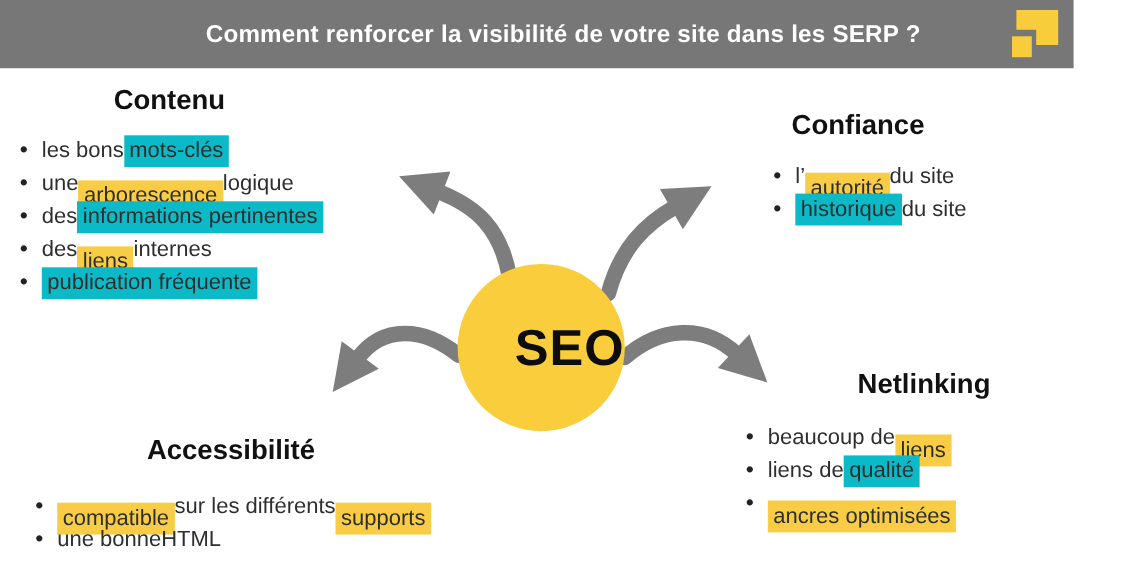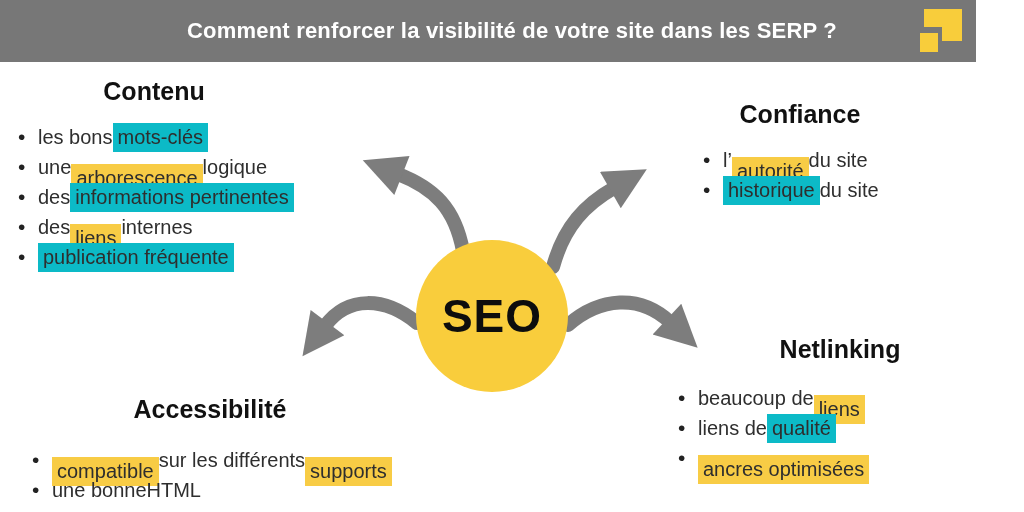--- a/index.html
+++ b/index.html
@@ -28,41 +28,41 @@
   }
   .logo{position:absolute;right:12px;top:9px;width:52px;height:46px;}
   .logo svg{display:block;}
   .logo .lg{fill:var(--logo_yellow);}
   
   .sec-title{
     position:absolute;text-align:center;font-size:25px;font-weight:800;
     color:var(--heading_text);white-space:nowrap;line-height:26px;
   }
   .t-contenu{left:18px;top:78px;width:272px;}
-  .t-confiance{left:700px;top:101px;width:200px;}
+  .t-confiance{left:680px;top:101px;width:200px;}
   .t-netlinking{left:700px;top:336px;width:280px;}
   .t-access{left:30px;top:396px;width:360px;}
   
   .list{position:absolute;}
   .l-contenu{left:18px;top:122px;}
   .l-confiance{left:703px;top:145px;}
   .l-netlinking{left:678px;top:383px;}
   .l-access{left:32px;top:445px;}
   .li{
     display:flex;align-items:center;height:30px;font-size:20px;
     color:var(--body_text);white-space:nowrap;
   }
   .bullet{width:20px;font-size:21px;color:#222;flex:0 0 20px;}
   .hl{padding:3px 5px;}
   .hl-teal{background:var(--accent_teal);}
   .hl-yellow{background:var(--accent_yellow);margin-top:23px;}
   
   .seo-circle{
     position:absolute;left:416px;top:240px;width:152px;height:152px;border-radius:50%;
-    background:var(--circle_yellow);display:flex;align-items:center;justify-content:center;
+    background:var(--circle_yellow);display:flex;align-items:center;justify-content:flex-end;
   }
   .seo-label{font-size:46px;font-weight:800;color:#0d0d0d;letter-spacing:1px;}
   
   .arrows{position:absolute;left:0;top:0;width:1024px;height:512px;pointer-events:none;}
   .arrows path.shaft{fill:none;stroke:var(--arrow_gray);stroke-width:14;stroke-linecap:round;}
   .arrows .head{fill:var(--arrow_gray);}
 </style>
 </head>
 <body>
 

